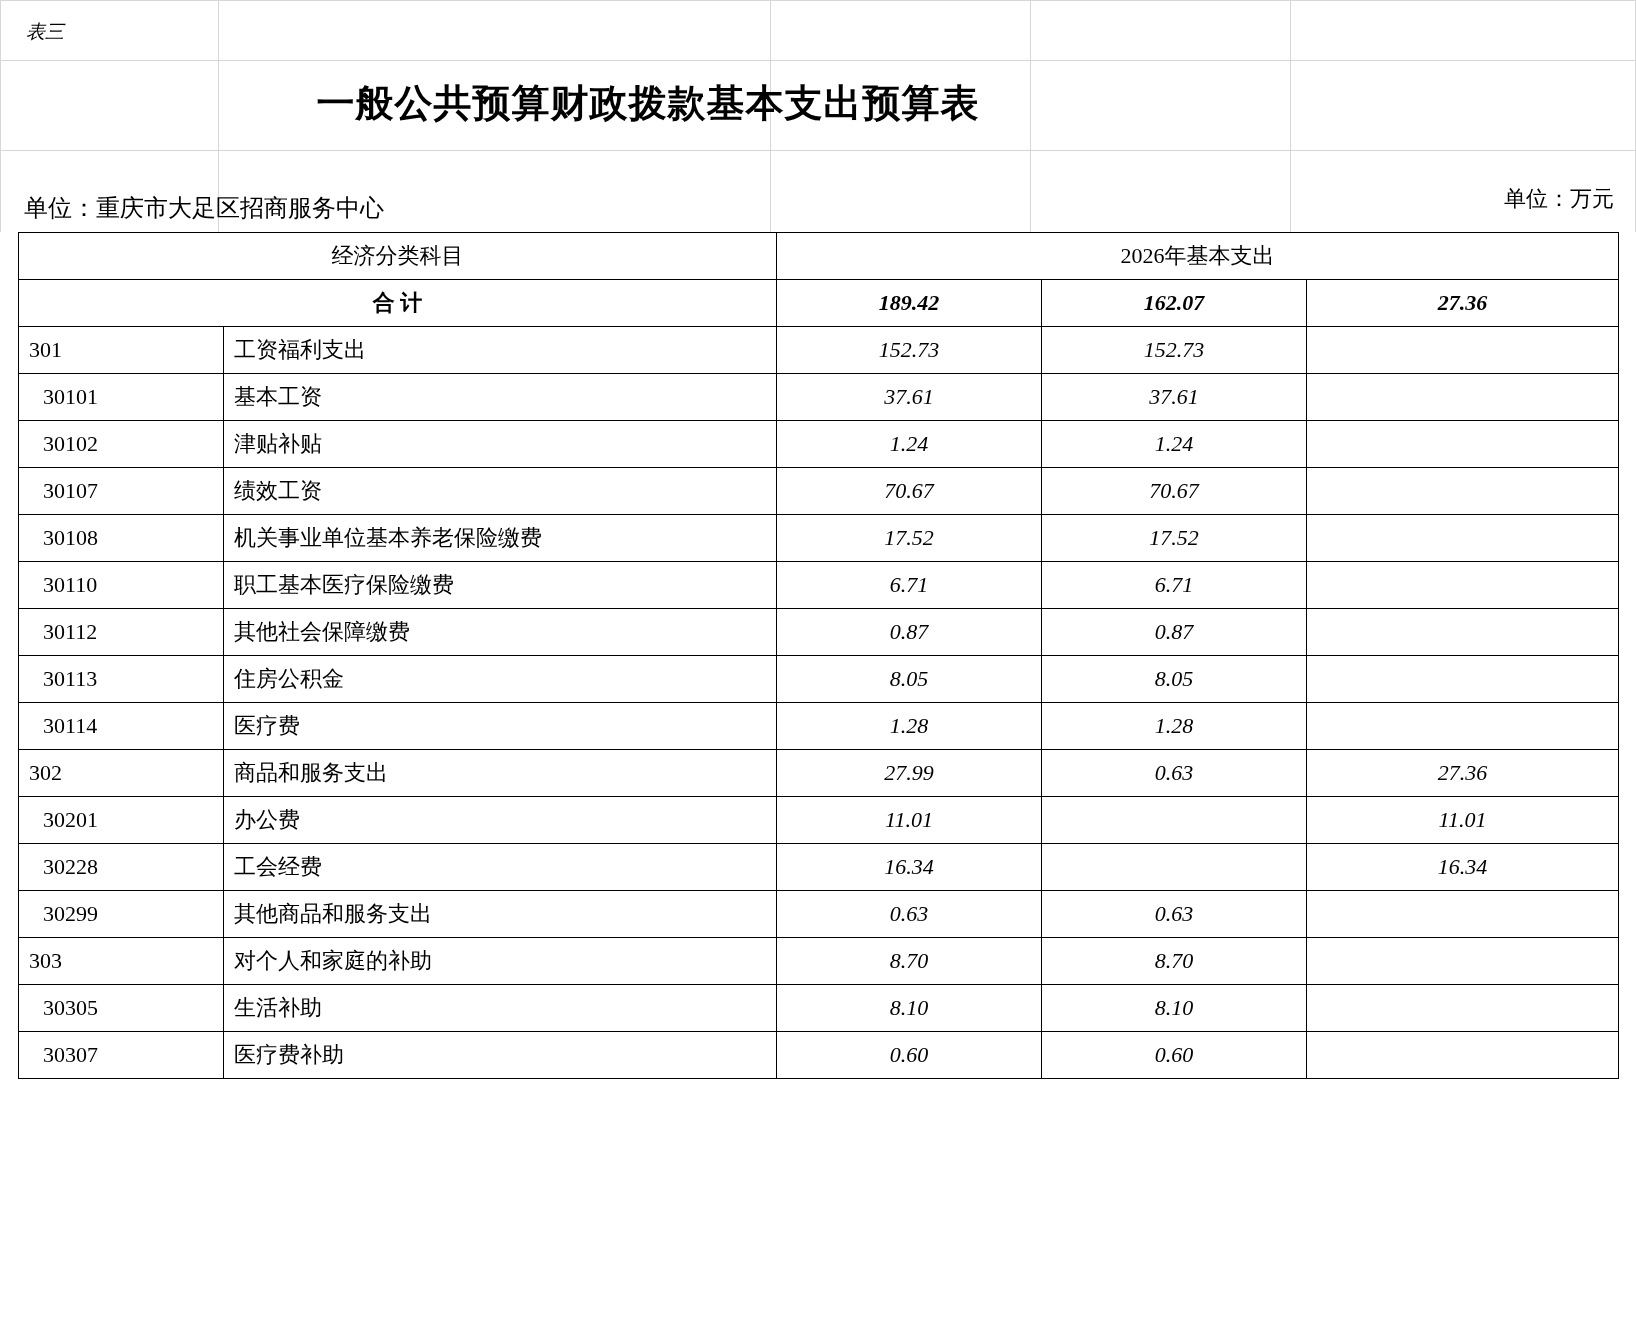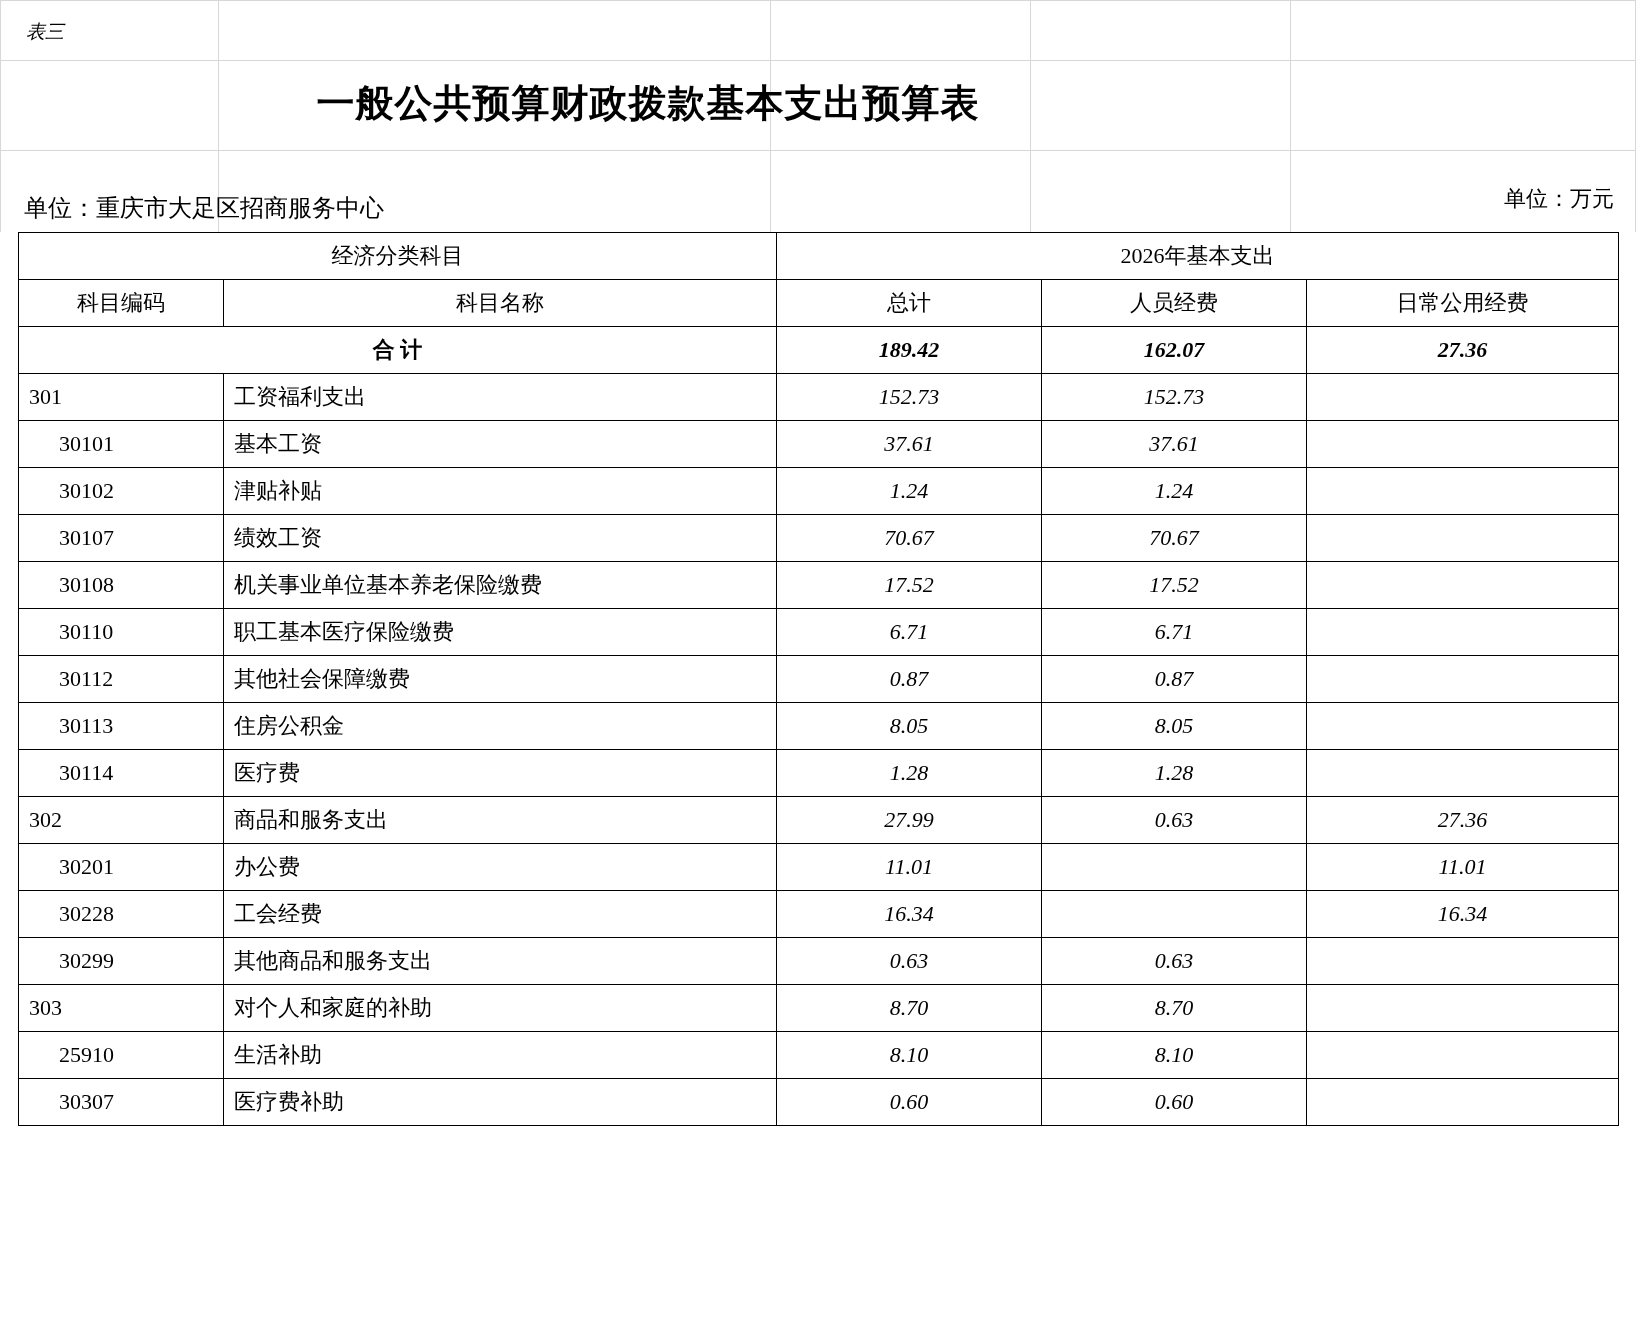--- a/index.html
+++ b/index.html
@@ -121,21 +121,21 @@
     text-align: center;
     padding-right: 14px;
     font-style: italic;
   }
   .num.bold { font-weight: bold; }
   .code {
     text-align: left;
     padding-left: 10px;
   }
   .code.ind {
-    padding-left: 40px;
+    padding-left: 24px;
   }
   .name {
     text-align: left;
     padding-left: 14px;
     font-family: Liberation Mono, monospace;
   }
 </style>
 </head>
 <body>
 
@@ -165,27 +165,20 @@
         <col class="c-total">
         <col class="c-pers">
         <col class="c-daily">
     </colgroup>
     <tbody>
       <tr>
         <td class="hdr" colspan="2">经济分类科目</td>
         <td class="hdr" colspan="3">2026年基本支出</td>
       </tr>
       <tr>
-        <td class="hdr2">科目编码</td>
-        <td class="hdr2">科目名称</td>
-        <td class="hdr2">总计</td>
-        <td class="hdr2">人员经费</td>
-        <td class="hdr2">日常公用经费</td>
-      </tr>
-      <tr>
         <td class="sum-label" colspan="2">合 计</td>
         <td class="num bold">189.42</td>
         <td class="num bold">162.07</td>
         <td class="num bold">27.36</td>
       </tr>
     </tbody>
     <tbody id="rows-body">
         <tr>
           <td class="code">301</td>
           <td class="name">工资福利支出</td>
@@ -278,21 +271,21 @@
           <td class="num"></td>
         </tr>
         <tr>
           <td class="code">303</td>
           <td class="name">对个人和家庭的补助</td>
           <td class="num">8.70</td>
           <td class="num">8.70</td>
           <td class="num"></td>
         </tr>
         <tr>
-          <td class="code ind">25910</td>
+          <td class="code ind">30305</td>
           <td class="name">生活补助</td>
           <td class="num">8.10</td>
           <td class="num">8.10</td>
           <td class="num"></td>
         </tr>
         <tr>
           <td class="code ind">30307</td>
           <td class="name">医疗费补助</td>
           <td class="num">0.60</td>
           <td class="num">0.60</td>

